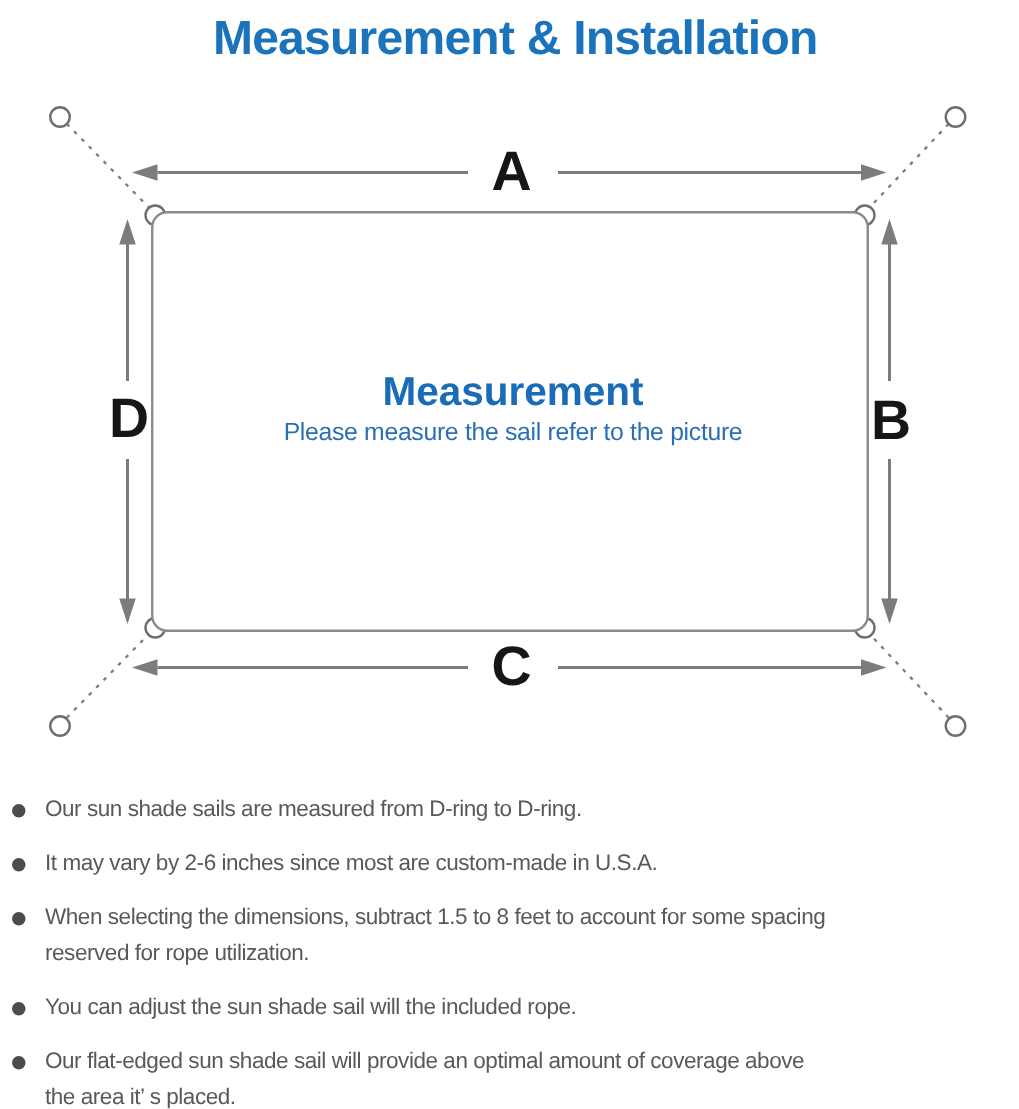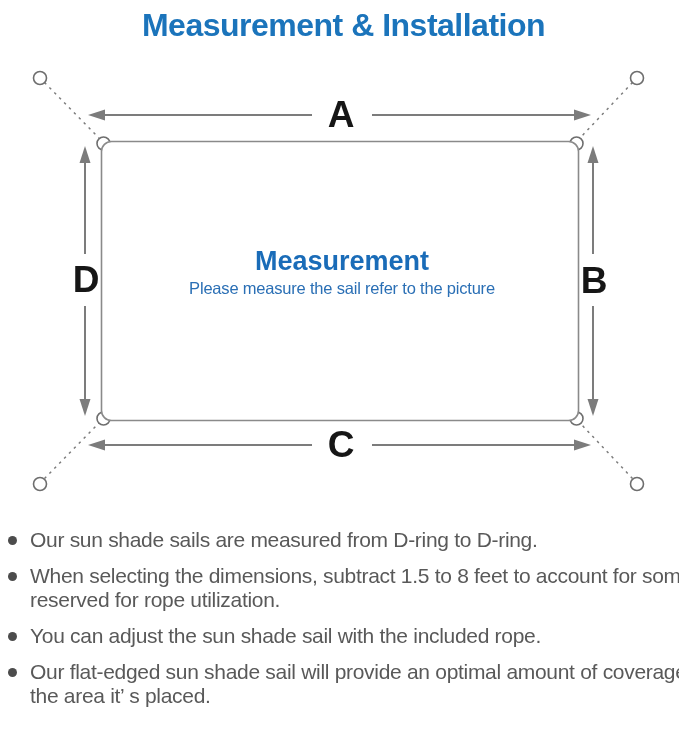--- a/index.html
+++ b/index.html
@@ -49,21 +49,21 @@
   }
   .note-dot {
     flex: 0 0 auto;
     width: 9px;
     height: 9px;
     border-radius: 50%;
     background: #4c4c4c;
     margin: 8px 13px 0 0;
   }
   .note-text {
-    font-size: 21px;
+    font-size: 15px;
     line-height: 24px;
     letter-spacing: -0.3px;
     color: #595959;
     white-space: pre;
   }
 </style>
 </head>
 <body>
 
 <div class="page">
@@ -131,26 +131,30 @@
     <text x="342" y="238" text-anchor="middle" dominant-baseline="central" font-family="Liberation Sans, sans-serif" font-size="16.5" letter-spacing="-0.2" fill="#2a6fb5">Please measure the sail refer to the picture</text>
   </svg>
 
   <ul class="notes">
     <li class="note-item">
       <span class="note-dot"></span>
       <div class="note-text">Our sun shade sails are measured from D-ring to D-ring.</div>
     </li>
     <li class="note-item">
       <span class="note-dot"></span>
+      <div class="note-text">It may vary by 2-6 inches since most are custom-made in U.S.A.</div>
+    </li>
+    <li class="note-item">
+      <span class="note-dot"></span>
       <div class="note-text">When selecting the dimensions, subtract 1.5 to 8 feet to account for some spacing
 reserved for rope utilization.</div>
     </li>
     <li class="note-item">
       <span class="note-dot"></span>
-      <div class="note-text">You can adjust the sun shade sail with the included rope.</div>
+      <div class="note-text">You can adjust the sun shade sail will the included rope.</div>
     </li>
     <li class="note-item">
       <span class="note-dot"></span>
       <div class="note-text">Our flat-edged sun shade sail will provide an optimal amount of coverage above
 the area it’ s placed.</div>
     </li>
   </ul>
 
 </div>
 

